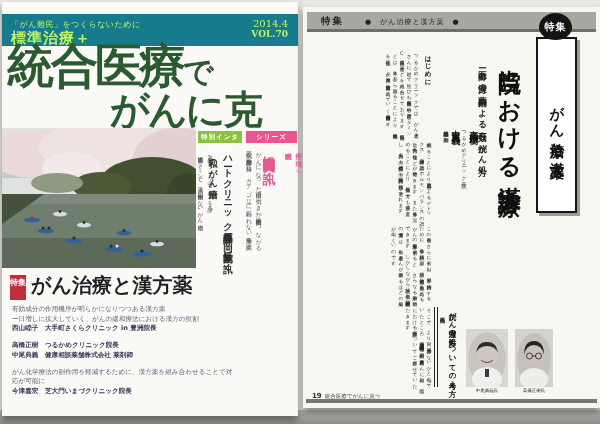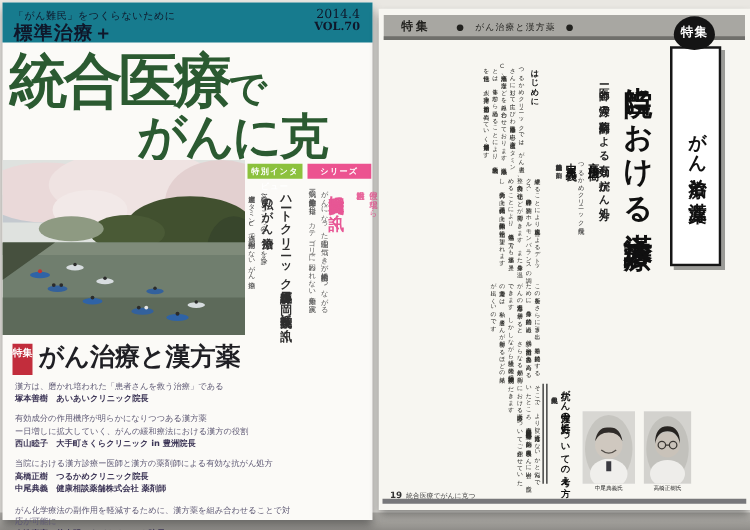--- a/index.html
+++ b/index.html
@@ -10,21 +10,21 @@
        background:linear-gradient(#b9b7b2,#8f8d89);z-index:0;}
   .page{position:absolute;background:#fbfaf7;z-index:1;}
   #cover{left:2px;top:2px;width:296px;height:414px;box-shadow:0 5px 7px rgba(40,40,40,.5);}
   #article{left:303px;top:7px;width:297px;height:401px;background:#f7f6f1;
        box-shadow:0 5px 7px rgba(40,40,40,.5);}
   .abs{position:absolute;}
   .v{writing-mode:vertical-rl;text-orientation:upright;}
   .pre{white-space:pre-line;}
 
   
-  .topbar{left:0;top:0;width:296px;height:32px;background:#177b8e;color:#0f172a;}
+  .topbar{left:0;top:12px;width:296px;height:32px;background:#177b8e;color:#bef264;}
   .tagline{left:9px;top:5px;font-size:8px;letter-spacing:.5px;}
   .magname{left:9px;top:15px;font-size:15px;font-weight:bold;letter-spacing:1px;}
   .issue{right:10px;top:5px;text-align:right;font-family:"DejaVu Serif",serif;}
   .issue .d{font-size:10px;font-weight:normal;display:block;line-height:1;}
   .issue .vno{font-size:9px;font-weight:bold;display:block;line-height:1.2;text-align:right;}
   .bigtitle1{left:5px;top:40px;font-size:47px;font-weight:900;color:#2b5a31;
        letter-spacing:-3px;line-height:1;}
   .bigtitle1 .particle{font-size:30px;}
   .bigtitle2{left:95px;top:88px;font-size:39px;font-weight:900;color:#2b5a31;
        letter-spacing:-2px;line-height:1;margin-left:13px;}
@@ -158,30 +158,25 @@
     <div class="abs v pre int-subs">〜心臓とこころの2つを診る
 高濃度ビタミンC点滴で副作用のないがん治療</div>
 
     <div class="abs featrow">
       <div class="featbadge">特集</div>
       <div class="feattitle">がん治療と漢方薬</div>
     </div>
 
     <div class="abs articles">
       <div class="entry">
-        <div class="t">漢方は、磨かれ培われた「患者さんを救う治療」である</div>
-        <div class="a">塚本善樹　あいあいクリニック院長</div>
-      </div>
-      <div class="entry">
         <div class="t">有効成分の作用機序が明らかになりつつある漢方薬
 ー日増しに拡大していく、がんの緩和療法における漢方の役割</div>
         <div class="a">西山睦子　大手町さくらクリニック in 豊洲院長</div>
       </div>
       <div class="entry">
-        <div class="t">当院における漢方診療ー医師と漢方の薬剤師による有効な抗がん処方</div>
         <div class="a">高橋正樹　つるかめクリニック院長
 中尾典義　健康相談薬舗株式会社 薬剤師</div>
       </div>
       <div class="entry">
         <div class="t">がん化学療法の副作用を軽減するために、漢方薬を組み合わせることで対応が可能に</div>
         <div class="a">今津嘉宏　芝大門いまづクリニック院長</div>
       </div>
     </div>
   </div>
 

